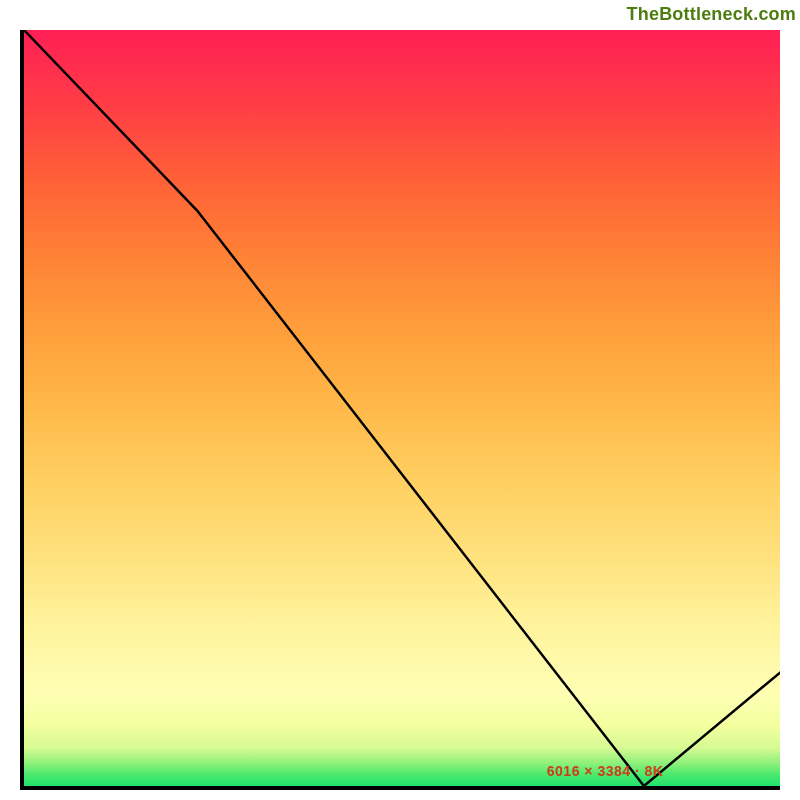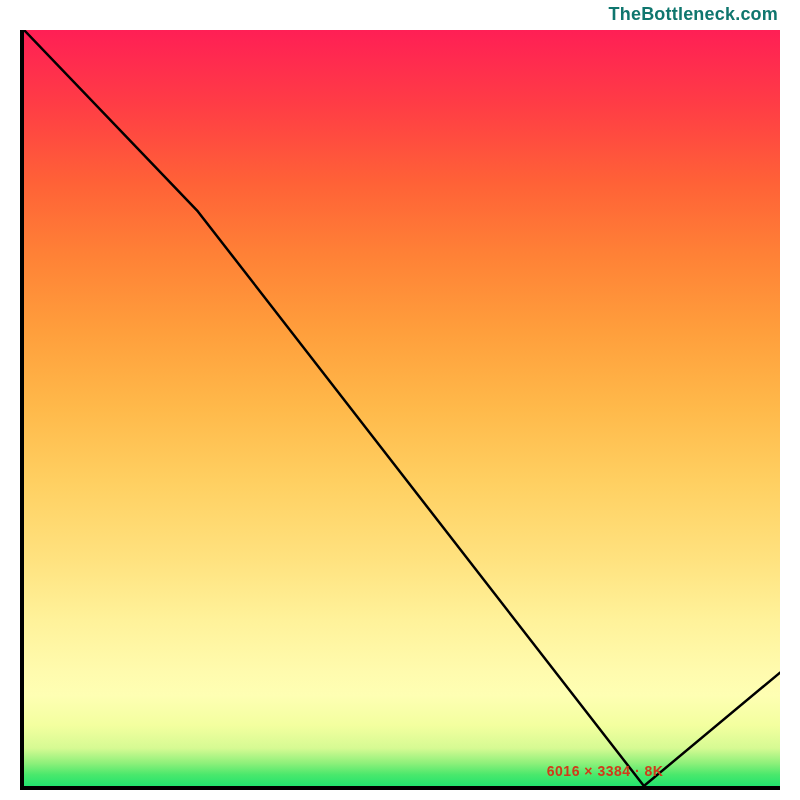--- a/index.html
+++ b/index.html
@@ -7,24 +7,24 @@
     width: 800px;
     height: 800px;
     background: #ffffff;
     font-family: -apple-system, Helvetica, Arial, sans-serif;
     position: relative;
     overflow: hidden;
   }
   .watermark {
     position: absolute;
     top: 4px;
-    right: 22px;
+    right: 4px;
     font-size: 18px;
     font-weight: 600;
-    color: #0f766e;
+    color: #4d7c0f;
     letter-spacing: 0.2px;
   }
   .plot-area {
     position: absolute;
     left: 20px;
     top: 30px;
     width: 760px;
     height: 760px;
     border: 4px solid #000;
     border-top: none;

